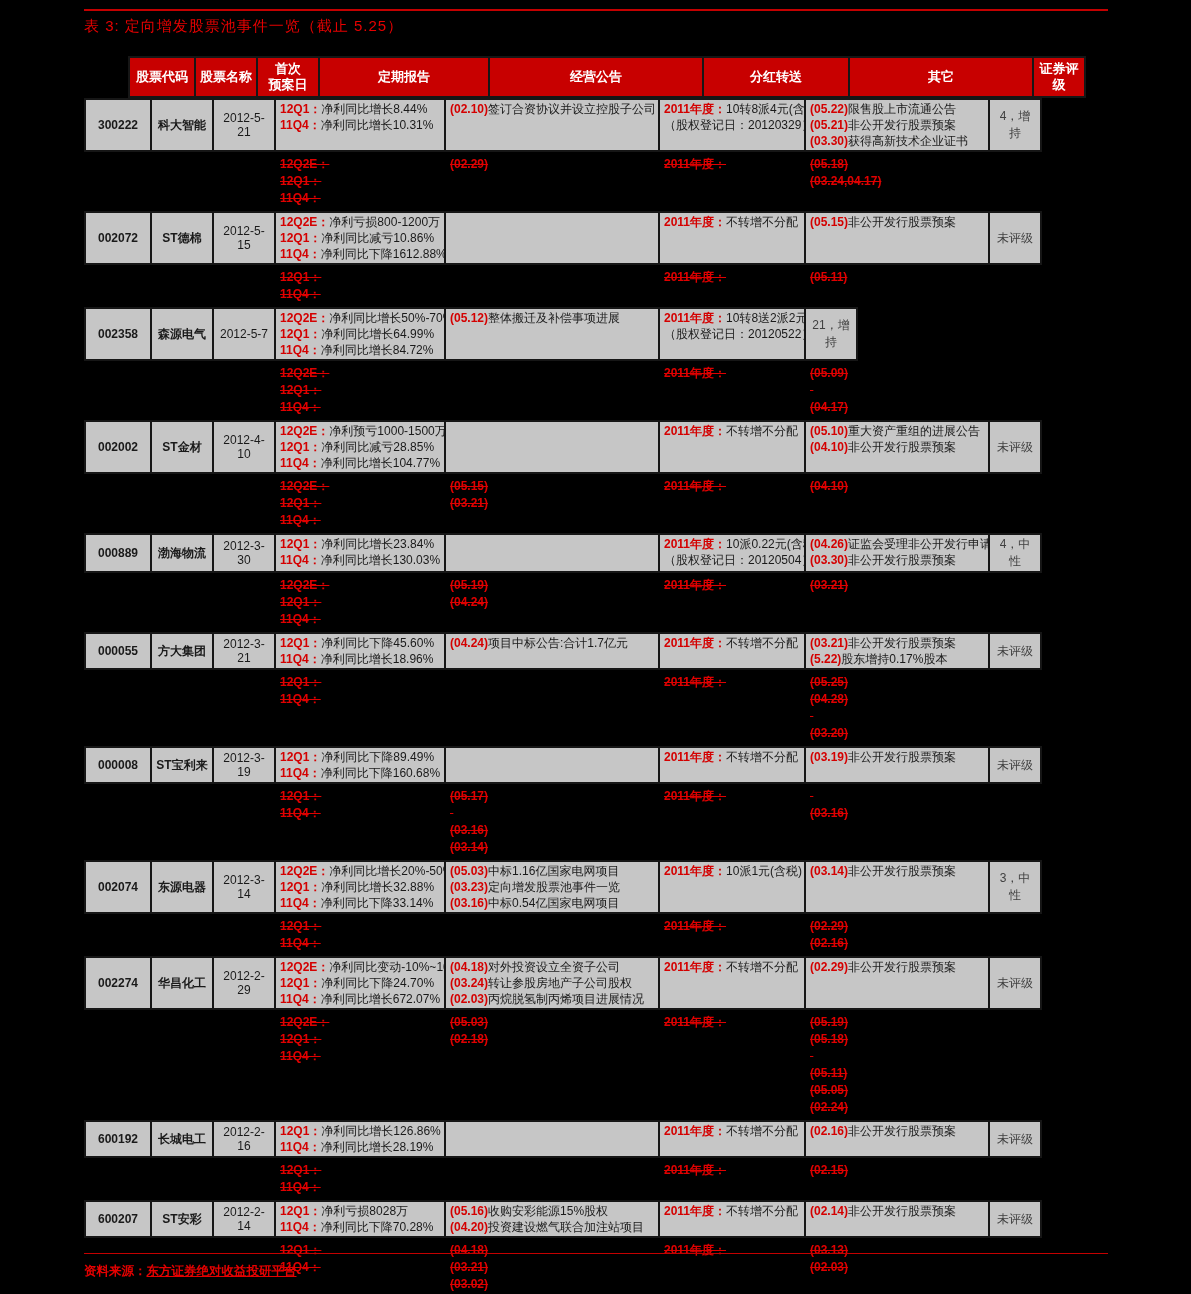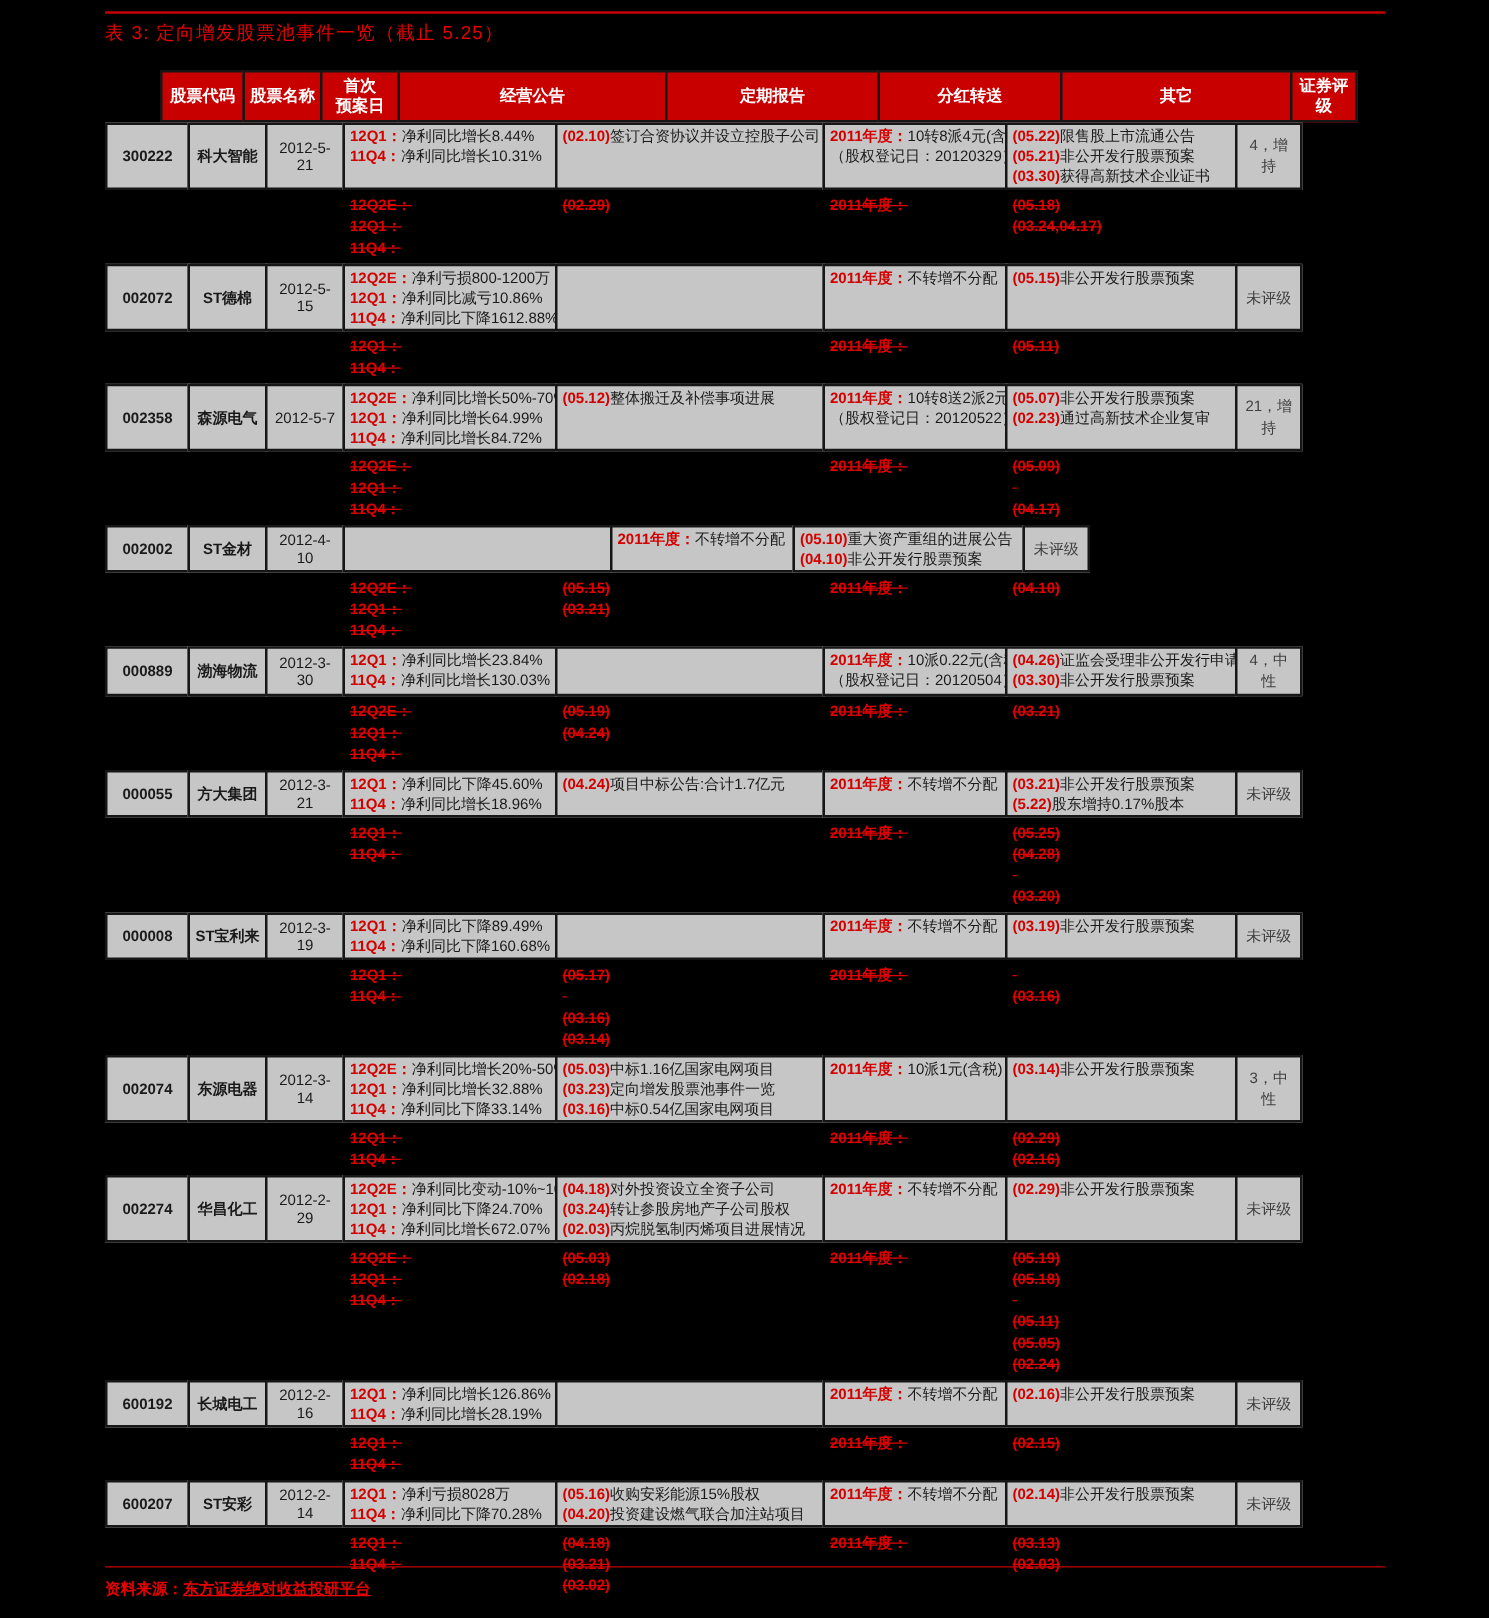--- a/index.html
+++ b/index.html
@@ -54,22 +54,22 @@
 
 <div class="topline"></div>
 <div class="title">表 3: 定向增发股票池事件一览（截止 5.25）</div>
 
 <div class="tablewrap">
   <div class="row" id="header-row">
       <div class="hcell c-code">股票代码</div>
       <div class="hcell c-name">股票名称</div>
       <div class="hcell c-date">首次
 预案日</div>
+      <div class="hcell c-report">定期报告</div>
       <div class="hcell c-business">经营公告</div>
-      <div class="hcell c-report">定期报告</div>
       <div class="hcell c-dividend">分红转送</div>
       <div class="hcell c-other">其它</div>
       <div class="hcell c-rating">证券评级</div>
     </div>
   <div id="table-body">
       <div class="row">
         <div class="cell c-code center bold">300222</div>
         <div class="cell c-name center bold">科大智能</div>
         <div class="cell c-date center">2012-5-21</div>
         <div class="cell c-report">
@@ -159,24 +159,20 @@
           <div class="line"><span class="tag">12Q1：</span><span class="txt">净利同比增长64.99%</span></div>
           <div class="line"><span class="tag">11Q4：</span><span class="txt">净利同比增长84.72%</span></div>
         </div>
         <div class="cell c-business">
           <div class="line"><span class="tag">(05.12)</span><span class="txt">整体搬迁及补偿事项进展</span></div>
         </div>
         <div class="cell c-dividend">
           <div class="line"><span class="tag">2011年度：</span><span class="txt">10转8送2派2元(含税)</span></div>
           <div class="line"><span class="tag"></span><span class="txt">（股权登记日：20120522）</span></div>
         </div>
-        <div class="cell c-other">
-          <div class="line"><span class="tag">(05.07)</span><span class="txt">非公开发行股票预案</span></div>
-          <div class="line"><span class="tag">(02.23)</span><span class="txt">通过高新技术企业复审</span></div>
-        </div>
         <div class="cell c-rating center">
           <span class="ratingtxt">21，增持</span>
         </div>
       </div>
       <div class="row gaprow">
         <div class="cell ghost c-code"></div>
         <div class="cell ghost c-name"></div>
         <div class="cell ghost c-date"></div>
         <div class="cell ghost c-report">
           <div class="gline">12Q2E：</div>
@@ -191,20 +187,25 @@
           <div class="gline">(05.09)</div>
           <div class="gline">&nbsp;</div>
           <div class="gline">(04.17)</div>
         </div>
         <div class="cell ghost c-rating"></div>
       </div>
       <div class="row">
         <div class="cell c-code center bold">002002</div>
         <div class="cell c-name center bold">ST金材</div>
         <div class="cell c-date center">2012-4-10</div>
+        <div class="cell c-report">
+          <div class="line"><span class="tag">12Q2E：</span><span class="txt">净利预亏1000-1500万</span></div>
+          <div class="line"><span class="tag">12Q1：</span><span class="txt">净利同比减亏28.85%</span></div>
+          <div class="line"><span class="tag">11Q4：</span><span class="txt">净利同比增长104.77%</span></div>
+        </div>
         <div class="cell c-business"></div>
         <div class="cell c-dividend">
           <div class="line"><span class="tag">2011年度：</span><span class="txt">不转增不分配</span></div>
         </div>
         <div class="cell c-other">
           <div class="line"><span class="tag">(05.10)</span><span class="txt">重大资产重组的进展公告</span></div>
           <div class="line"><span class="tag">(04.10)</span><span class="txt">非公开发行股票预案</span></div>
         </div>
         <div class="cell c-rating center">
           <span class="ratingtxt">未评级</span>

